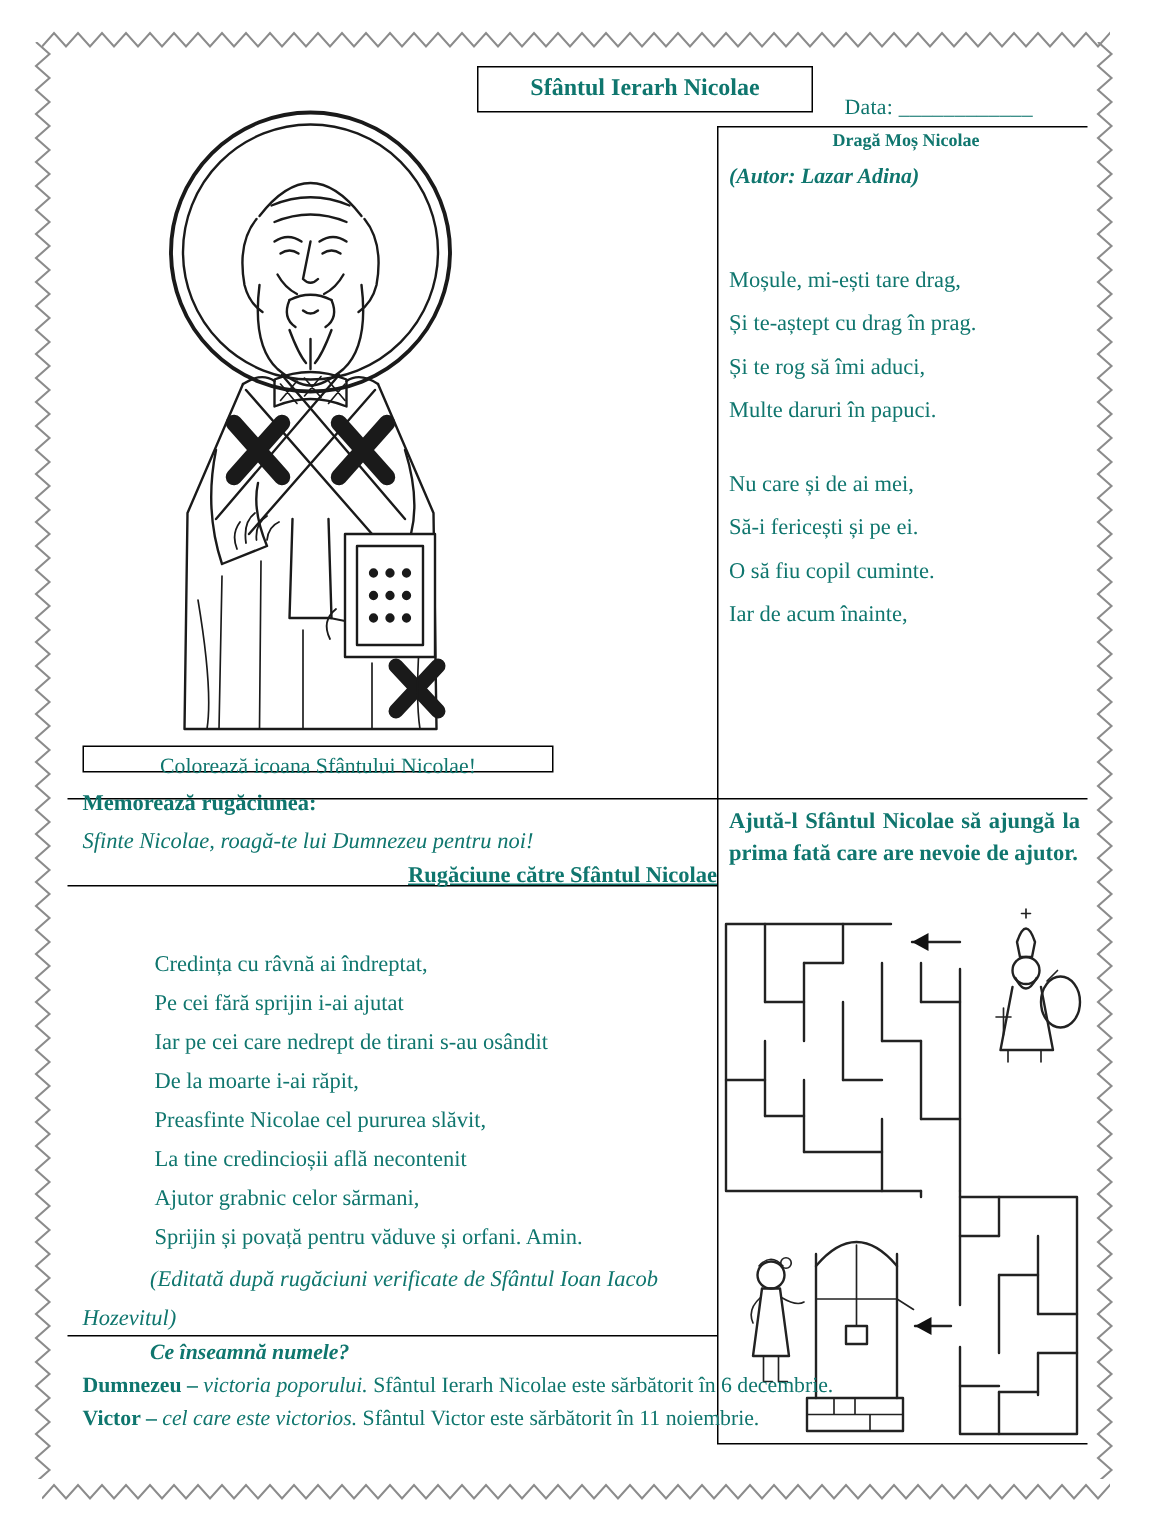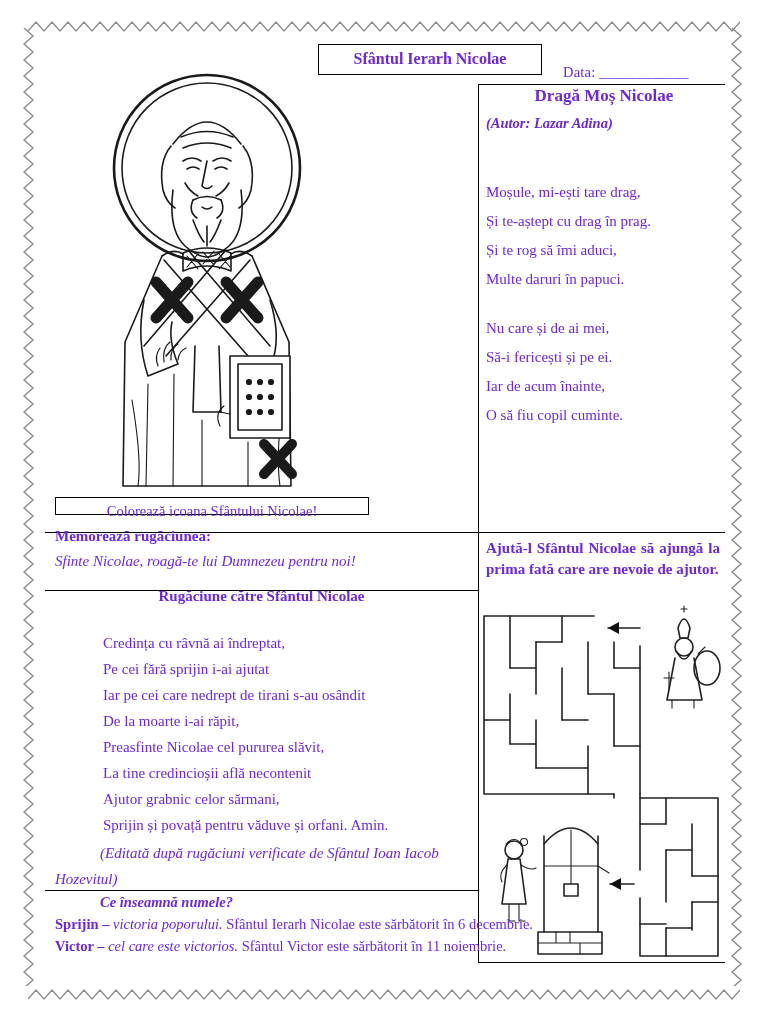--- a/index.html
+++ b/index.html
@@ -1,19 +1,19 @@
 <!DOCTYPE html>
 <html><head>
 <meta charset="utf-8">
 <style>
   * { margin:0; padding:0; box-sizing:border-box; }
   html,body { background:#fff; }
   .page {
     position:relative; width:768px; height:1024px; margin:0 auto;
-    background:#ffffff; color:#6d28d9;
+    background:#ffffff; color:#0f766e;
     font-family:"Liberation Serif", serif; overflow:hidden;
   }
   .zz { position:absolute; }
   .zz path { fill:none; stroke:#8c8c8c; stroke-width:1.4; }
 
   .line { position:absolute; background:#000; }
 
   .title-box {
     position:absolute; left:318px; top:44px; width:224px; height:31px;
     border:1.6px solid #000; text-align:center; line-height:28px;
@@ -22,31 +22,31 @@
   .date-line { position:absolute; left:563px; top:64px; font-size:14.5px; letter-spacing:0.2px; }
 
   .saint { position:absolute; left:52px; top:40px; }
 
   .caption-box {
     position:absolute; left:55px; top:497px; width:314px; height:18px;
     border:1.6px solid #000; text-align:center; line-height:27px; font-size:14.5px;
   }
 
   .poem { position:absolute; left:486px; top:86px; width:236px; font-size:15px; }
-  .poem-title { text-align:center; font-weight:bold; font-size:17px; }
+  .poem-title { text-align:center; font-weight:bold; font-size:12px; }
   .poem-author { font-weight:bold; font-style:italic; font-size:14.5px; margin-top:9px; }
   .stanza { margin-top:46px; }
   .stanza.second { margin-top:20px; }
   .pline { line-height:29px; }
 
   .memo { position:absolute; left:55px; top:528px; width:420px; font-size:15px; }
   .memo-label { font-weight:bold; }
   .memo-text { font-style:italic; margin-top:8px; }
 
-  .prayer-title { position:absolute; left:45px; top:588px; width:433px; text-align:center; font-weight:bold; font-size:15px; }
+  .prayer-title { position:absolute; left:45px; top:576px; width:433px; text-align:right; font-weight:bold; font-size:15px;text-decoration:underline; }
   .prayer-lines { position:absolute; left:103px; top:630px; width:376px; font-size:15px; }
   .prayer-lines div { line-height:26px; }
   .prayer-source { position:absolute; left:55px; top:840px; width:420px; font-size:15px; font-style:italic; text-indent:45px; line-height:26px; }
 
   .maze-instruction { position:absolute; left:486px; top:538px; width:234px; font-weight:bold; font-size:15px; line-height:21px; text-align:justify; }
   .maze-wrap { position:absolute; left:482px; top:602px; }
   .maze path, .maze rect, .maze circle, .maze ellipse { fill:none; stroke:#222; stroke-width:1.6; stroke-linecap:round; stroke-linejoin:round; }
   .maze .fillb { fill:#111; stroke:none; }
   .maze .thin { stroke-width:1.1; }
 
@@ -153,22 +153,22 @@
     <div class="poem-author">(Autor: Lazar Adina)</div>
     <div class="stanza">
       <div class="pline">Moșule, mi-ești tare drag,</div>
       <div class="pline">Și te-aștept cu drag în prag.</div>
       <div class="pline">Și te rog să îmi aduci,</div>
       <div class="pline">Multe daruri în papuci.</div>
     </div>
     <div class="stanza second">
       <div class="pline">Nu care și de ai mei,</div>
       <div class="pline">Să-i fericești și pe ei.</div>
+      <div class="pline">O să fiu copil cuminte.</div>
       <div class="pline">Iar de acum înainte,</div>
-      <div class="pline">O să fiu copil cuminte.</div>
     </div>
   </div>
 
   <div class="memo">
     <div class="memo-label">Memorează rugăciunea:</div>
     <div class="memo-text">Sfinte Nicolae, roagă-te lui Dumnezeu pentru noi!</div>
   </div>
 
   <div class="prayer-title">Rugăciune către Sfântul Nicolae</div>
   <div class="prayer-lines">
@@ -237,21 +237,21 @@
         <rect x="82" y="282" width="14" height="12"></rect>
         <rect x="56" y="330" width="64" height="22"></rect>
         <path d="M56,341 h64 M74,330 v11 M98,341 v11 M88,330 v11" class="thin"></path>
       </g>
     </svg>
   </div>
 
   <div class="names">
     <div class="names-title">Ce înseamnă numele?</div>
     <p class="name-line">
-      <b>Sprijin –</b>
+      <b>Dumnezeu –</b>
       <i>victoria poporului.</i>
       <span>Sfântul Ierarh Nicolae este sărbătorit în 6 decembrie.</span>
     </p>
     <p class="name-line">
       <b>Victor –</b>
       <i>cel care este victorios.</i>
       <span>Sfântul Victor este sărbătorit în 11 noiembrie.</span>
     </p>
   </div>
 

